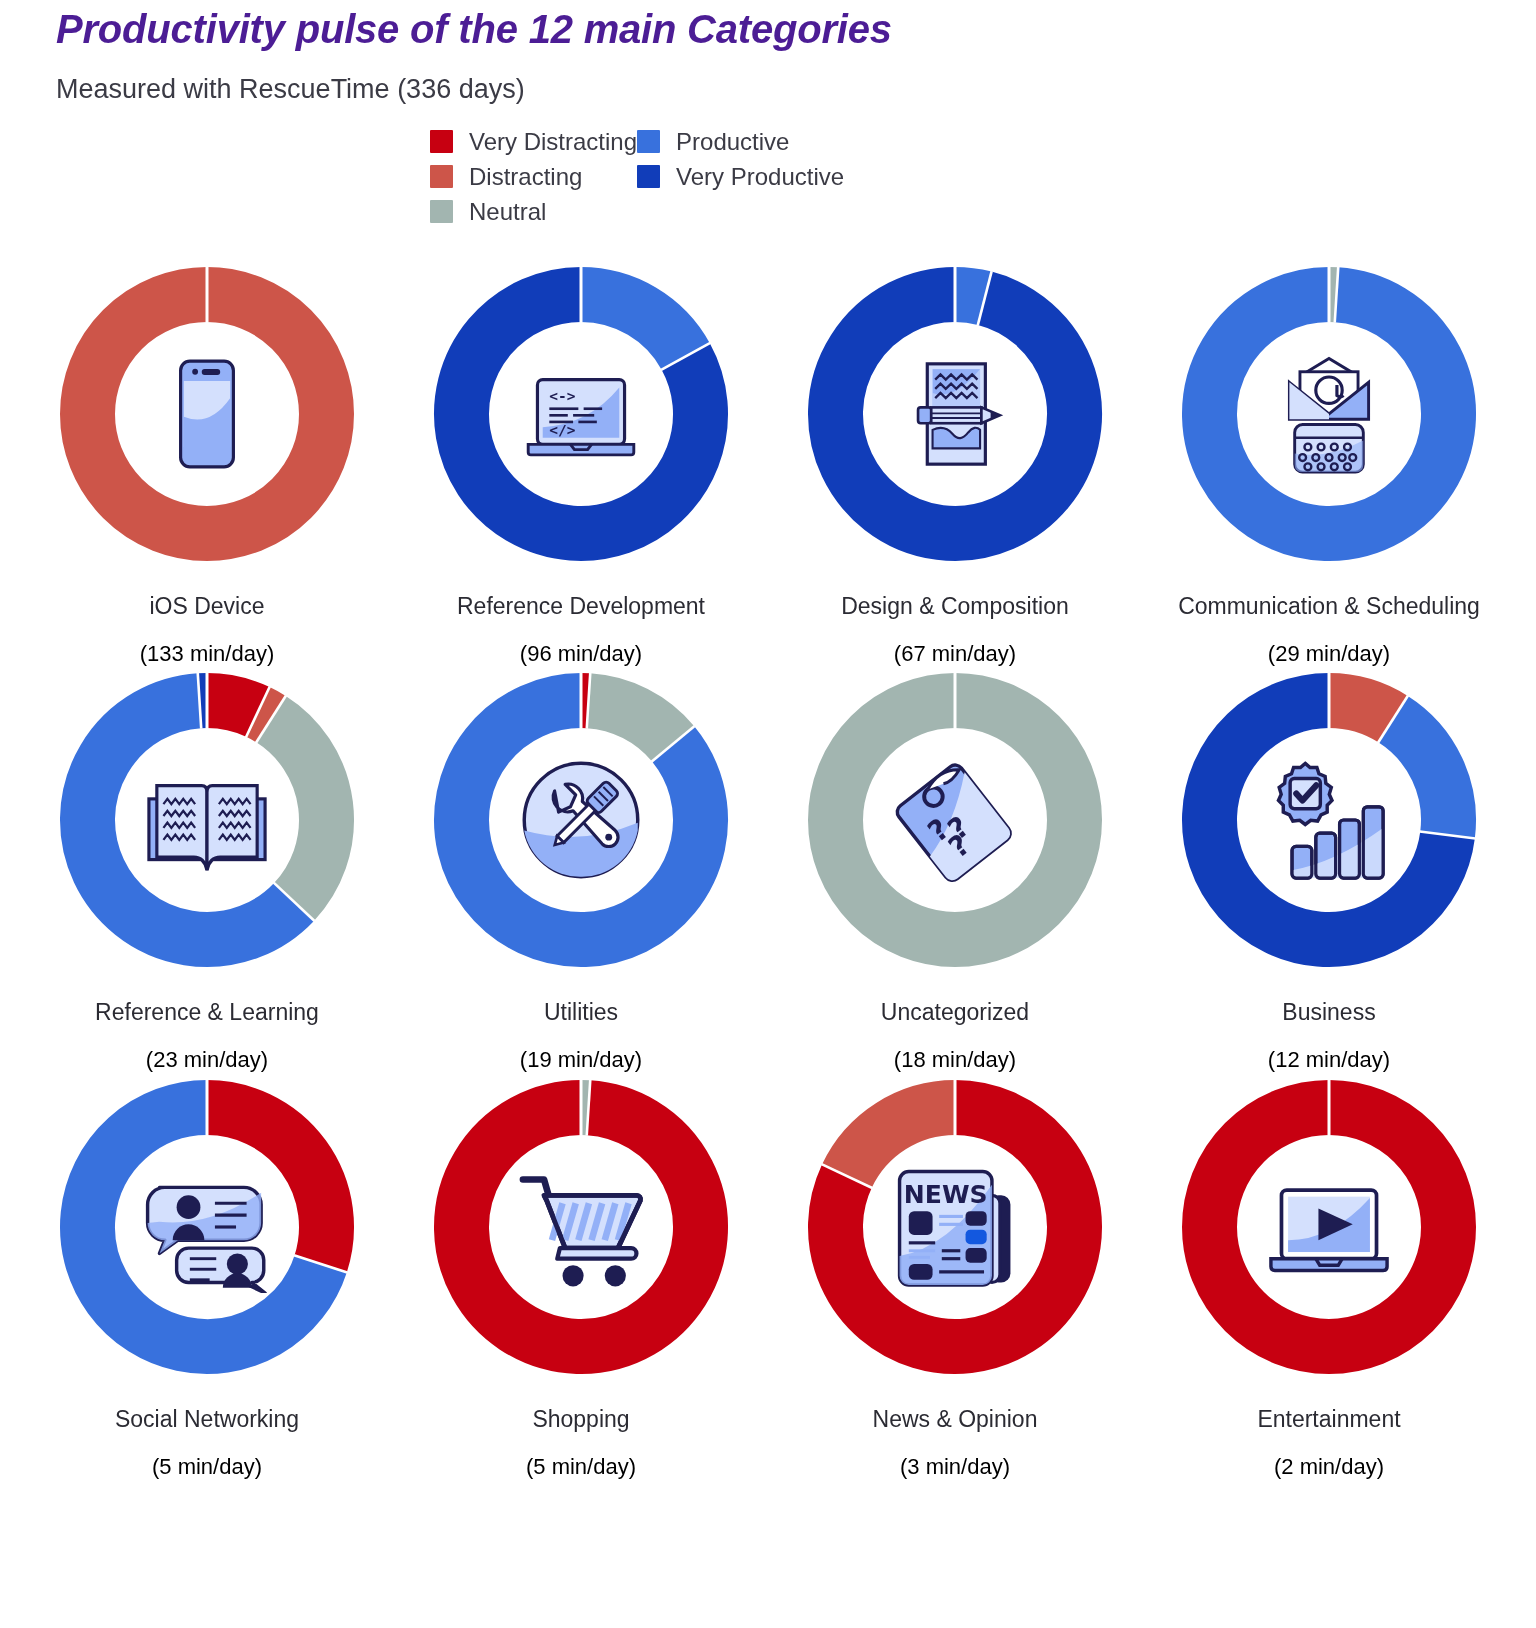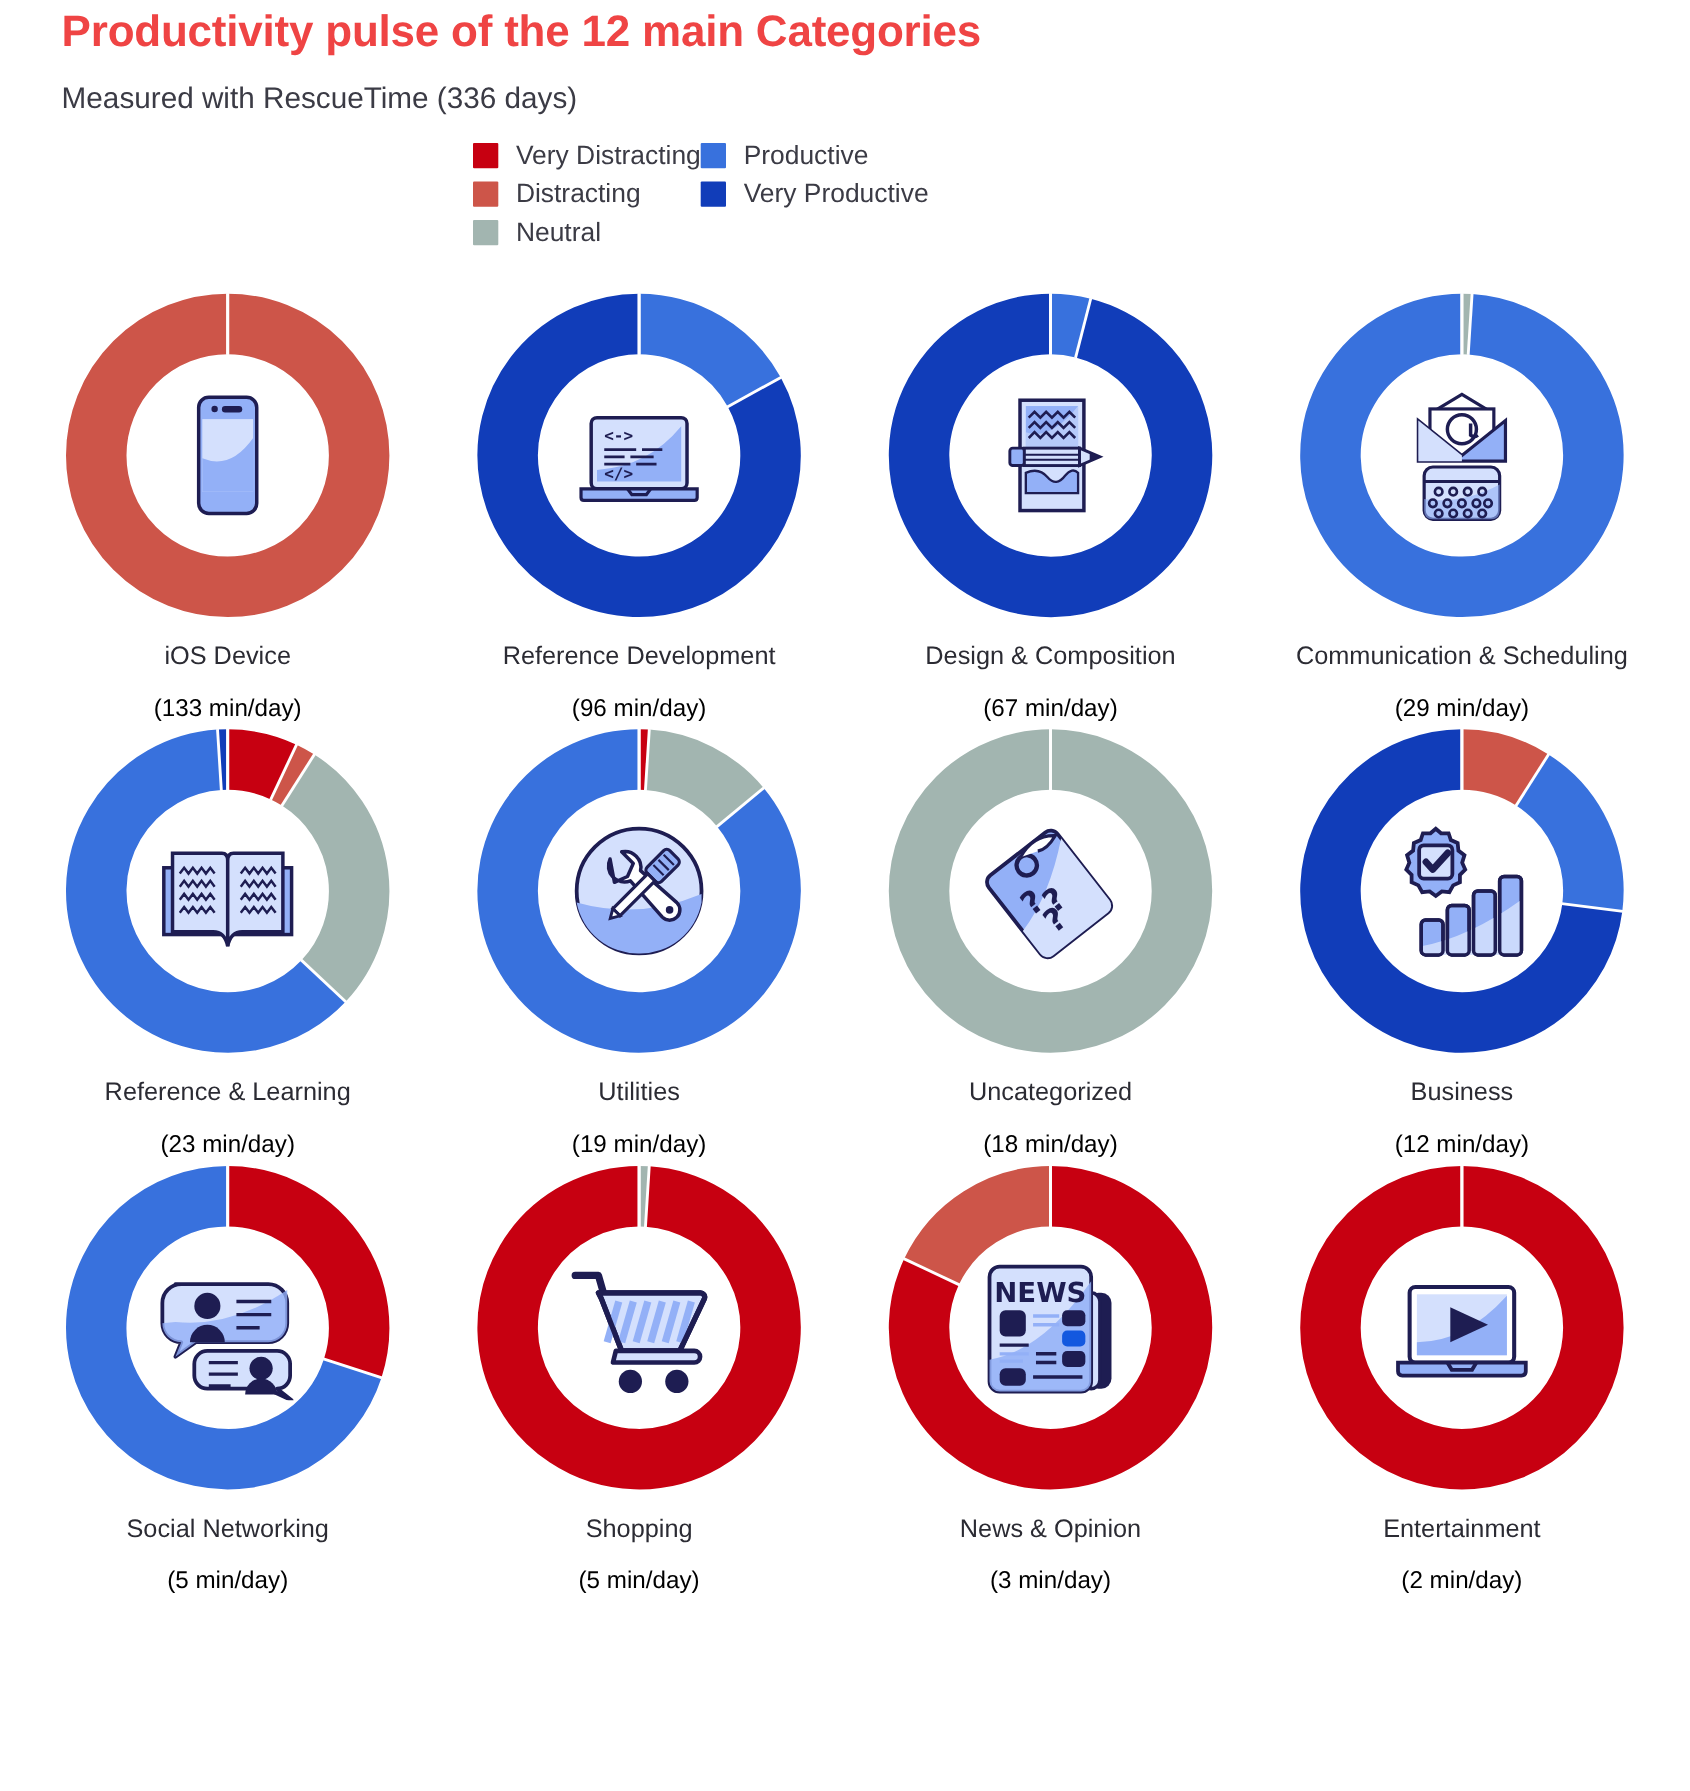--- a/index.html
+++ b/index.html
@@ -17,22 +17,23 @@
     height: 1628px;
     background: #ffffff;
   }
 
   
   .header { padding: 6px 0 0 56px; }
   .title {
     font-size: 40px;
     font-weight: 700;
     letter-spacing: -0.2px;
-    color: #ef4444;
+    color: #4c1d95;
     line-height: 1.18;
+    font-style: italic;
   }
   .subtitle {
     margin-top: 20px;
     font-size: 27px;
     font-weight: 400;
     color: #3b3b45;
     line-height: 1.2;
   }
 
   
@@ -81,21 +82,21 @@
     left: 50%;
     top: 50%;
     transform: translate(-50%, -50%);
     width: 132px;
     height: 132px;
     pointer-events: none;
   }
   .glyph svg { width: 100%; height: 100%; display: block; }
 
   .cat-name {
-    margin-top: 20px;
+    margin-top: 30px;
     font-size: 23px;
     color: #2b2b33;
     text-align: center;
     line-height: 1.1;
     white-space: nowrap;
   }
   .cat-time {
     margin-top: 23px;
     font-size: 22px;
     color: #000000;

